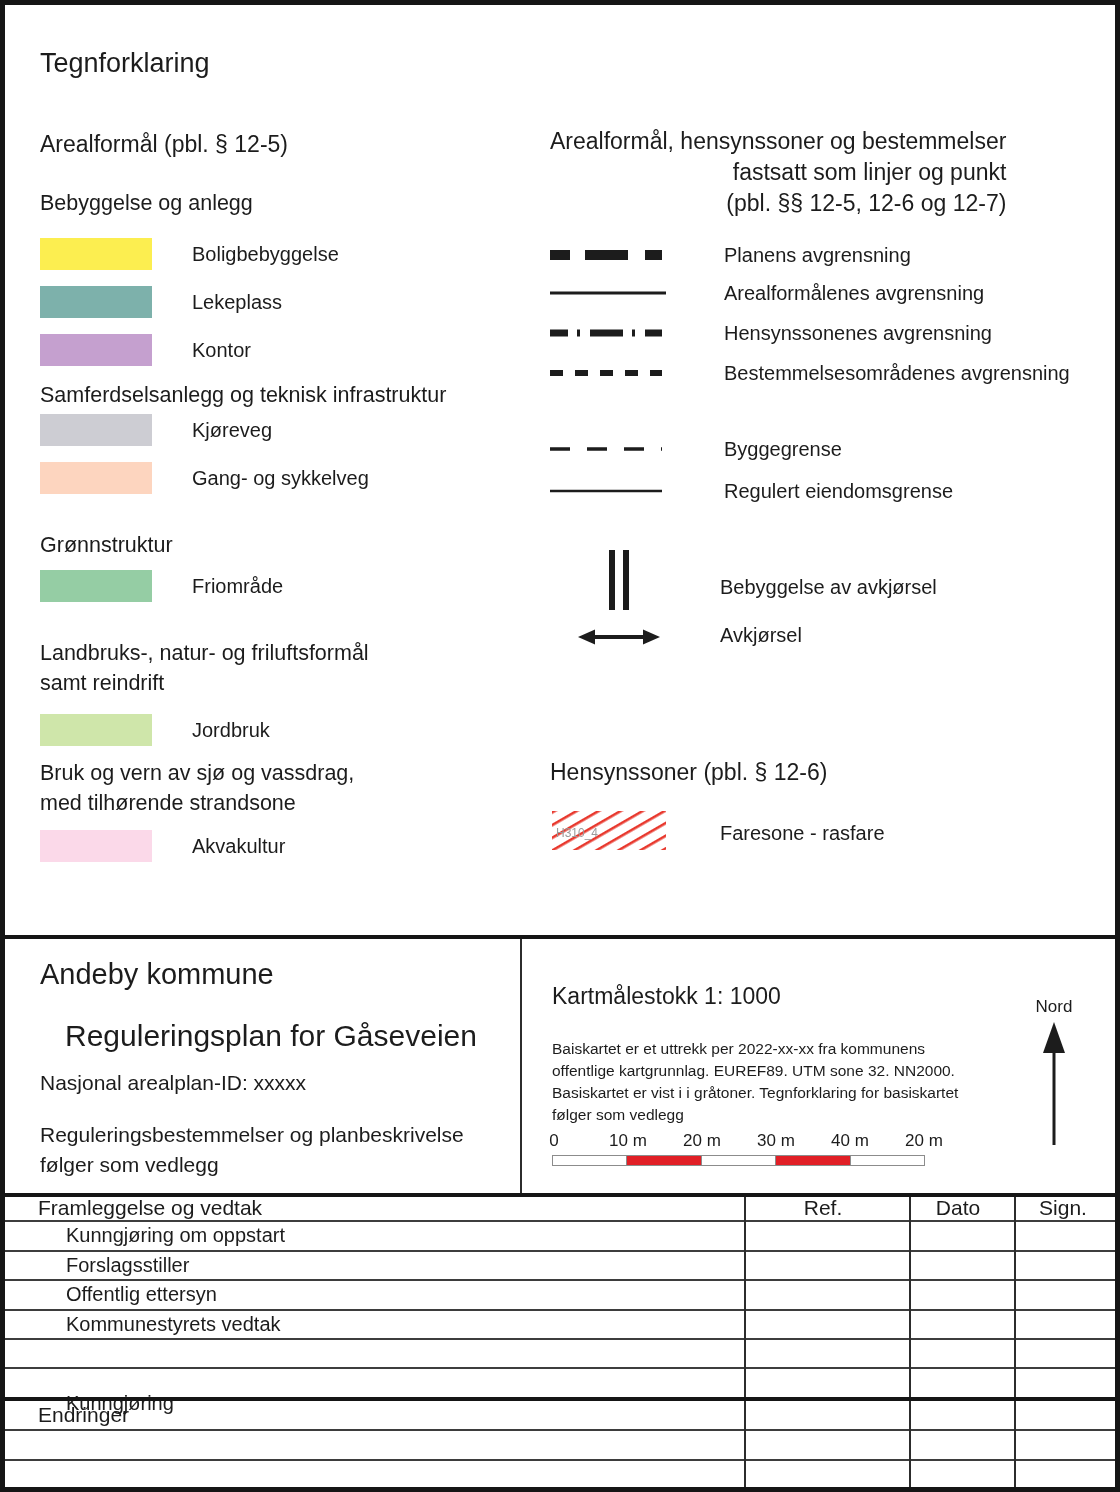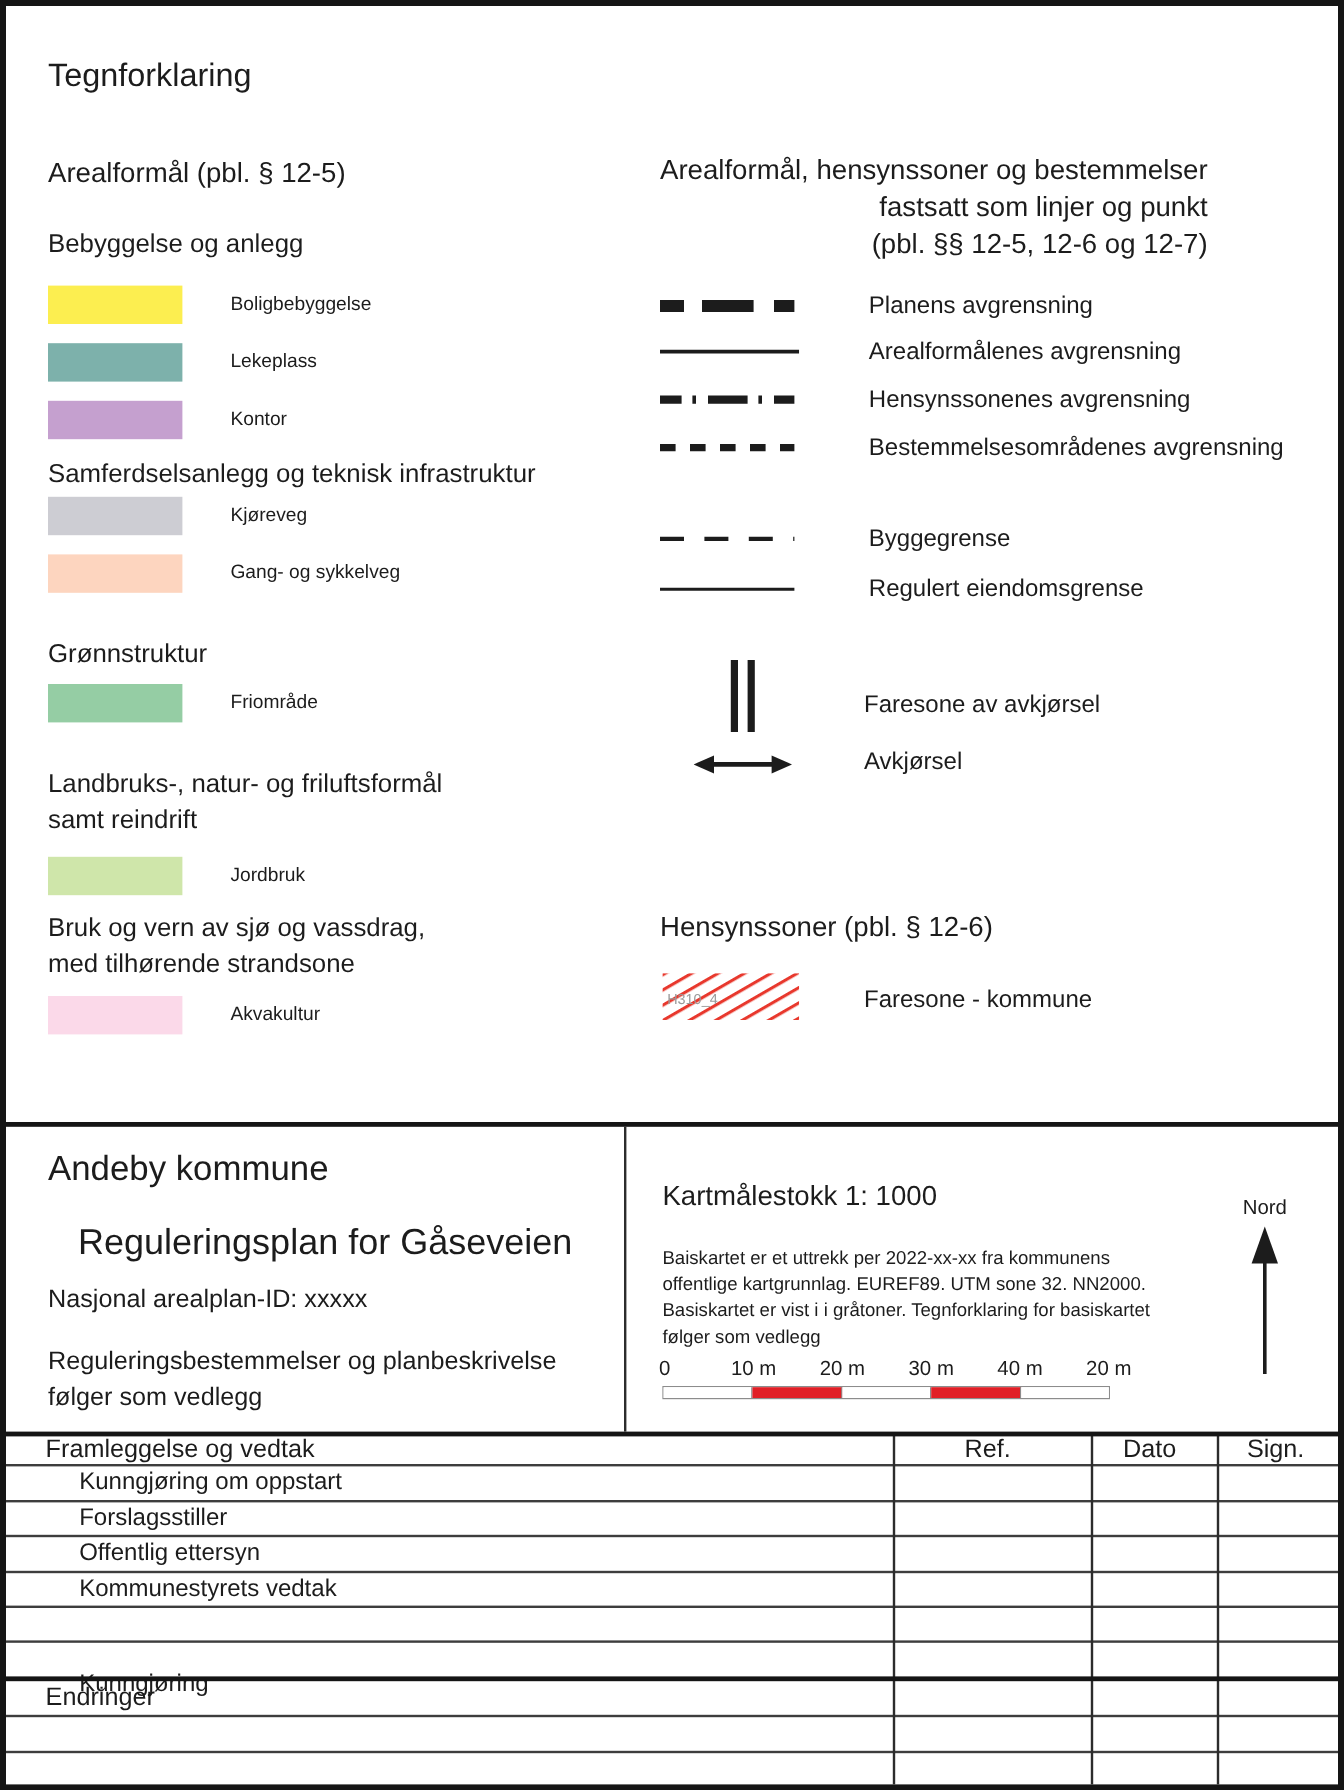--- a/index.html
+++ b/index.html
@@ -11,21 +11,21 @@
   .abs{position:absolute;}
   .outer-border{position:absolute;inset:0;border:5px solid #151515;pointer-events:none;z-index:50;}
   .hdivider{position:absolute;left:0;width:1120px;background:#151515;z-index:20;}
   .vline{position:absolute;background:#2c2c2c;z-index:10;}
   .hline{position:absolute;left:5px;width:1110px;height:1.6px;background:#3d3d3d;}
   .legend-title{position:absolute;left:40px;top:48px;font-size:27px;}
   .lc-heading{position:absolute;left:40px;top:131px;font-size:23px;}
   .rc-heading{position:absolute;left:550px;top:126px;font-size:23px;line-height:31px;white-space:pre-line;text-align:right;}
   .group-heading{position:absolute;left:40px;font-size:21.5px;line-height:30px;white-space:pre-line;}
   .swatch{position:absolute;left:40px;width:112px;height:32px;}
-  .item-label{position:absolute;left:192px;font-size:16px;line-height:26px;}
+  .item-label{position:absolute;left:192px;font-size:20px;line-height:26px;}
   .line-row{position:absolute;left:550px;height:24px;display:flex;align-items:center;}
   .line-label{margin-left:58px;font-size:20px;white-space:nowrap;}
   .pt-label{position:absolute;left:720px;font-size:20px;}
   .hs-heading{position:absolute;left:550px;top:759px;font-size:23px;}
   .tb-muni{position:absolute;left:40px;top:958px;font-size:29px;}
   .tb-title{position:absolute;left:40px;top:1019px;font-size:30px;margin-left:25px;}
   .tb-id{position:absolute;left:40px;top:1071px;font-size:21px;}
   .tb-attach{position:absolute;left:40px;top:1120px;font-size:21px;line-height:30px;white-space:pre-line;}
   .tb-scale{position:absolute;left:552px;top:983px;font-size:23px;}
   .tb-note{position:absolute;left:552px;top:1038px;font-size:15.5px;line-height:22px;white-space:pre-line;}
@@ -58,40 +58,40 @@
   <div class="legend-title">Tegnforklaring</div>
   <div class="lc-heading">Arealformål (pbl. § 12-5)</div>
   <div class="rc-heading">Arealformål, hensynssoner og bestemmelser
 fastsatt som linjer og punkt
 (pbl. §§ 12-5, 12-6 og 12-7)</div>
 
   <svg class="abs" style="left:606px;top:550px;" width="26" height="60">
     <rect x="3" y="0" width="6" height="60" fill="#1c1c1c"></rect>
     <rect x="17" y="0" width="6" height="60" fill="#1c1c1c"></rect>
   </svg>
-  <div class="pt-label" style="top:576px;">Faresone av avkjørsel</div>
+  <div class="pt-label" style="top:576px;">Bebyggelse av avkjørsel</div>
 
   <svg class="abs" style="left:578px;top:626px;" width="82" height="22">
     <line x1="14" y1="11" x2="68" y2="11" stroke="#1c1c1c" stroke-width="4"></line>
     <polygon points="0,11 17,3.5 17,18.5" fill="#1c1c1c"></polygon>
     <polygon points="82,11 65,3.5 65,18.5" fill="#1c1c1c"></polygon>
   </svg>
   <div class="pt-label" style="top:624px;">Avkjørsel</div>
 
   <div class="hs-heading">Hensynssoner (pbl. § 12-6)</div>
   <svg class="abs" style="left:552px;top:811px;" width="114" height="39">
     <defs>
       <pattern id="redhatch" patternUnits="userSpaceOnUse" width="11" height="11" patternTransform="rotate(60)">
         <rect width="2.6" height="11" fill="#e8382d"></rect>
       </pattern>
     </defs>
     <rect x="0" y="0" width="114" height="39" fill="url(#redhatch)"></rect>
     <text x="4" y="26" font-size="12" fill="#9b9b9b">H310_4</text>
   </svg>
-  <div class="pt-label" style="top:822px;">Faresone - kommune</div>
+  <div class="pt-label" style="top:822px;">Faresone - rasfare</div>
 
   <div class="tb-muni">Andeby kommune</div>
   <div class="tb-title">Reguleringsplan for Gåseveien</div>
   <div class="tb-id">Nasjonal arealplan-ID: xxxxx</div>
   <div class="tb-attach">Reguleringsbestemmelser og planbeskrivelse
 følger som vedlegg</div>
   <div class="tb-scale">Kartmålestokk 1: 1000</div>
   <div class="tb-note">Baiskartet er et uttrekk per 2022-xx-xx fra kommunens
 offentlige kartgrunnlag. EUREF89. UTM sone 32. NN2000.
 Basiskartet er vist i i gråtoner. Tegnforklaring for basiskartet

